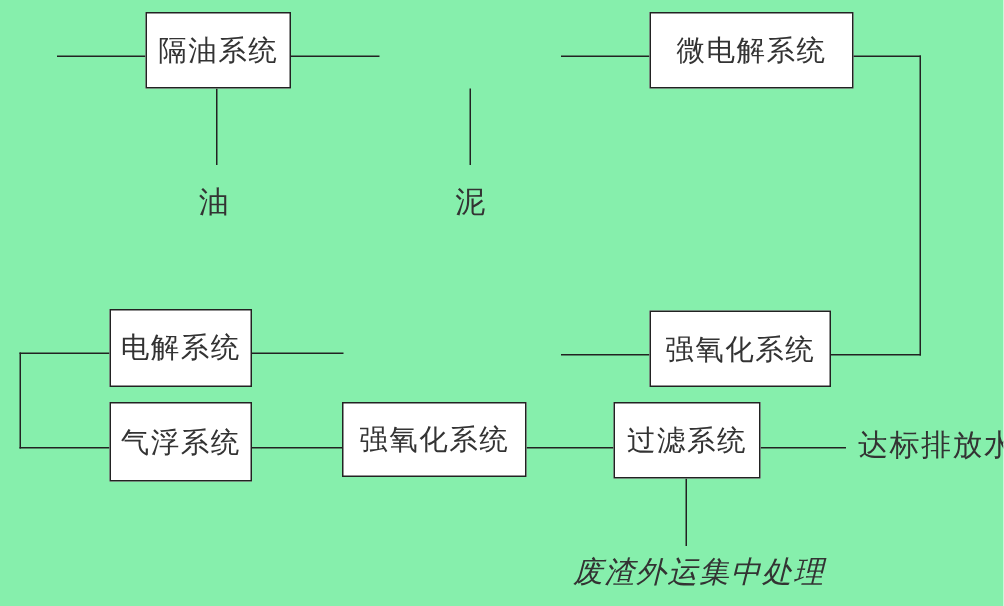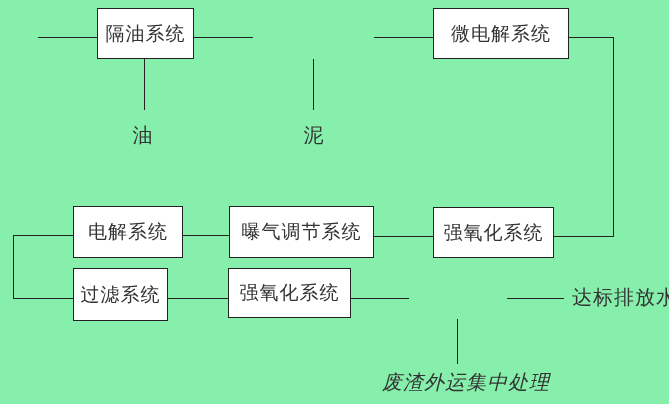--- a/index.html
+++ b/index.html
@@ -60,22 +60,22 @@
     <div class="edge" style="left: 374px; top: 236px; width: 59px; height: 1px; background: rgb(34, 34, 34);"></div>
     <div class="edge" style="left: 13px; top: 235px; width: 60px; height: 1px; background: rgb(34, 34, 34);"></div>
     <div class="edge" style="left: 13px; top: 235px; width: 1px; height: 64px; background: rgb(34, 34, 34);"></div>
     <div class="edge" style="left: 13px; top: 298px; width: 60px; height: 1px; background: rgb(34, 34, 34);"></div>
     <div class="edge" style="left: 168px; top: 298px; width: 60px; height: 1px; background: rgb(34, 34, 34);"></div>
     <div class="edge" style="left: 351px; top: 298px; width: 58px; height: 1px; background: rgb(34, 34, 34);"></div>
     <div class="edge" style="left: 507px; top: 298px; width: 57px; height: 1px; background: rgb(34, 34, 34);"></div>
     <div class="edge" style="left: 457px; top: 319px; width: 1px; height: 45px; background: rgb(34, 34, 34);"></div>
     <div class="node" style="left: 97px; top: 8px; width: 97px; height: 51px; border-color: rgb(34, 34, 34); color: rgb(51, 51, 51);">隔油系统</div>
     <div class="node" style="left: 409px; top: 8px; width: 136px; height: 51px; border-color: rgb(34, 34, 34); color: rgb(51, 51, 51); margin-left: 24px;">微电解系统</div>
-    <div class="node" style="left: 73px; top: 206px; width: 110px; height: 52px; border-color: rgb(34, 34, 34); color: rgb(51, 51, 51);">电解系统</div>
-    <div class="node" style="left: 229px; top: 206px; width: 145px; height: 52px; border-color: rgb(34, 34, 34); color: rgb(51, 51, 51);">曝气调节系统</div>
+    <div class="node" style="left: 73px; top: 206px; width: 95px; height: 52px; border-color: rgb(34, 34, 34); color: rgb(51, 51, 51);">电解系统</div>
     <div class="node" style="left: 433px; top: 207px; width: 121px; height: 51px; border-color: rgb(34, 34, 34); color: rgb(51, 51, 51);">强氧化系统</div>
-    <div class="node" style="left: 73px; top: 268px; width: 95px; height: 53px; border-color: rgb(34, 34, 34); color: rgb(51, 51, 51);">过滤系统</div>
+    <div class="node" style="left: 73px; top: 268px; width: 95px; height: 53px; border-color: rgb(34, 34, 34); color: rgb(51, 51, 51);">气浮系统</div>
     <div class="node" style="left: 228px; top: 268px; width: 123px; height: 50px; border-color: rgb(34, 34, 34); color: rgb(51, 51, 51);">强氧化系统</div>
+    <div class="node" style="left: 409px; top: 268px; width: 98px; height: 51px; border-color: rgb(34, 34, 34); color: rgb(51, 51, 51);">过滤系统</div>
     <div class="flow-label centered" style="left: 119px; top: 124px; width: 48px; color: rgb(51, 51, 51);">油</div>
     <div class="flow-label centered" style="left: 290px; top: 124px; width: 48px; color: rgb(51, 51, 51);">泥</div>
     <div class="flow-label" style="left: 572px; top: 286px; color: rgb(51, 51, 51);">达标排放水</div>
     <div class="flow-label" style="left: 382px; top: 371px; color: rgb(51, 51, 51); font-style: italic;">废渣外运集中处理</div>
   </div>
 
 </body></html>

